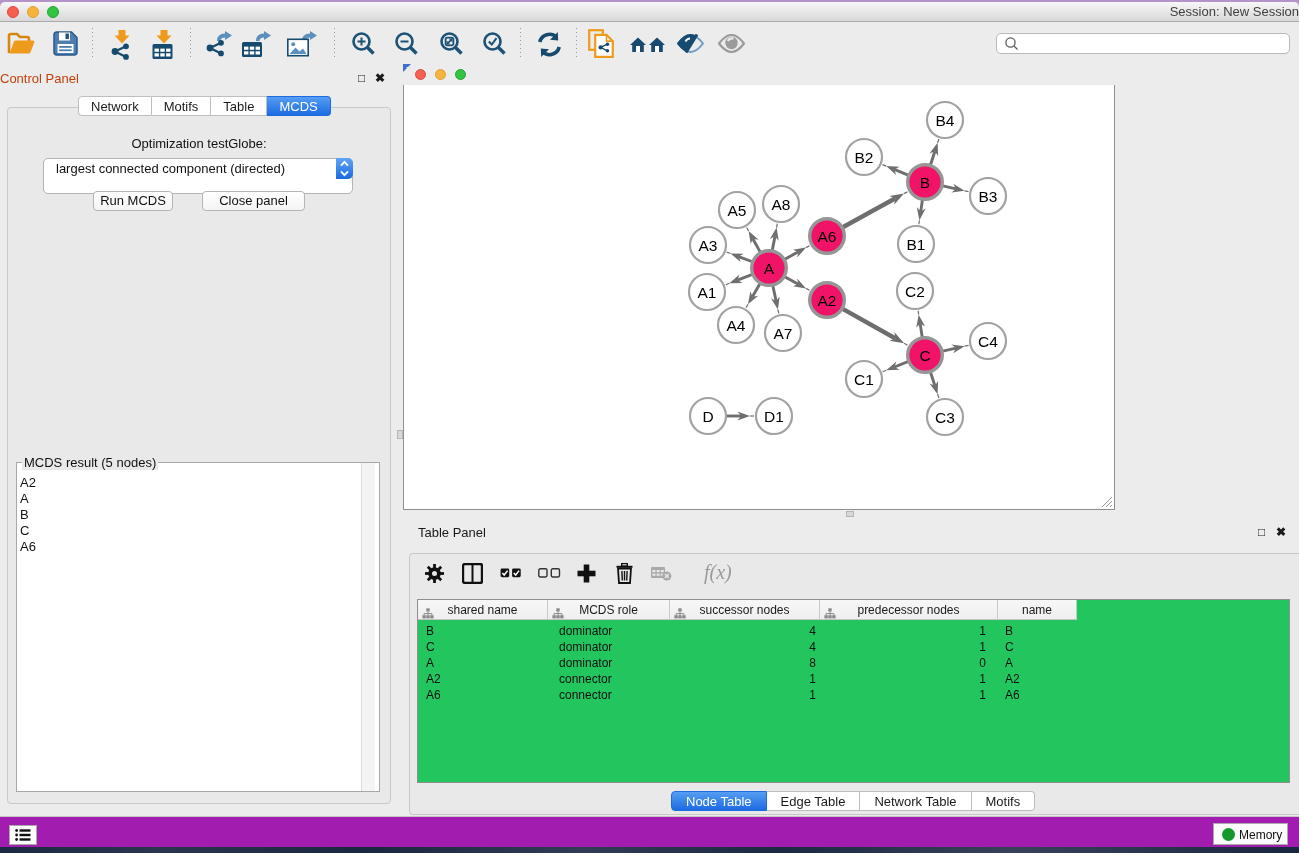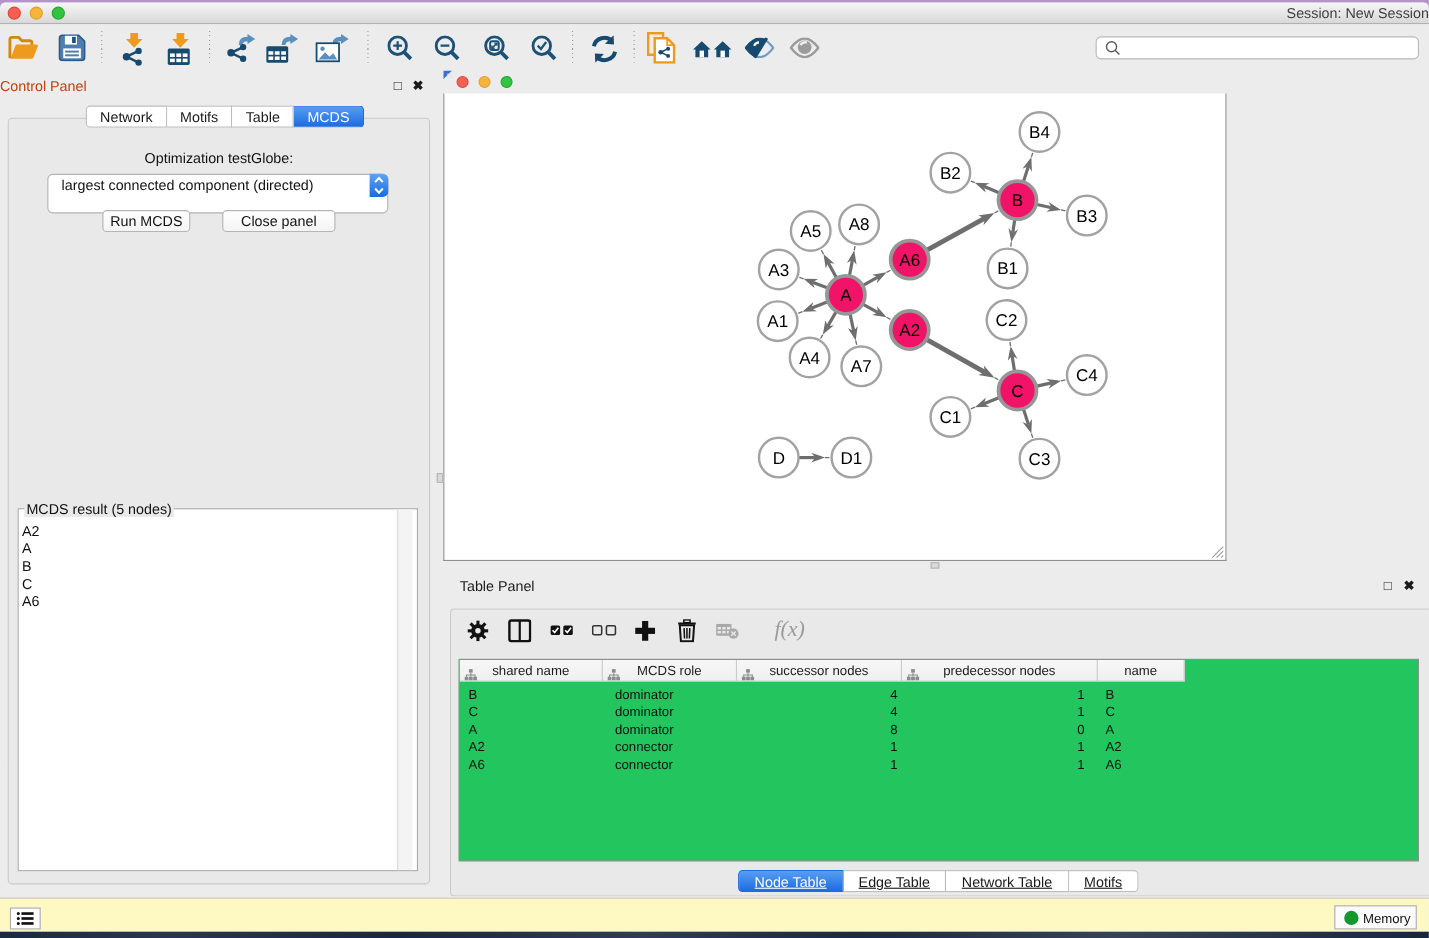--- a/index.html
+++ b/index.html
@@ -53,27 +53,27 @@
 #tp-panel { left:409px; top:553px; width:890px; height:262px; background:#e9e9e9;
   border:1px solid #c9c9c9; border-radius:4px 0 0 4px; border-right:none; }
 #tbl { left:417px; top:599px; width:873px; height:184px; background:#22c55e; border:1px solid #8f8f8f; }
 #tbl-head { position:absolute; left:0; top:0; width:659px; height:20px;
   background:linear-gradient(#f7f7f7,#efefef); border-bottom:1px solid #c3c3c3; }
 .th { position:absolute; top:0; height:20px; font-size:12px; color:#1a1a1a; text-align:center;
   line-height:20px; border-right:1px solid #c9c9c9; }
 .td { position:absolute; font-size:12px; color:#111; }
 
 
-#statusbar { left:0; top:816px; width:1299px; height:31px; background:#fef9c3; border-top:1px solid #c5c5c5; }
+#statusbar { left:0; top:816px; width:1299px; height:31px; background:#a21caf; border-top:1px solid #c5c5c5; }
 #listbtn { position:absolute; left:9px; top:8px; width:28px; height:20px; background:#fdfdfd;
   border:1px solid #a9a9a9; }
 #membtn { position:absolute; left:1213px; top:6px; width:75px; height:22px; background:#fbfbfb;
   border:1px solid #ababab; font-size:12px; color:#111; }
 #bottomstripe { left:0; top:847px; width:1299px; height:6px; background:linear-gradient(90deg,#1b2942,#2a3550 12%,#1a2740 28%,#313b55 45%,#1b2942 60%,#38415a 78%,#192640 100%); }
-#btabs .tab { padding:0 14px;text-decoration:underline; }
+#btabs .tab { padding:0 14px; }
 </style>
 </head>
 <body>
 <div class="abs" id="topline"></div>
 <div class="abs" id="titlebar">
     <div class="title">Session: New Session</div>
   </div>
 <div class="tl" style="left:7px;top:6px;width:12px;height:12px;background:#f55e51;border:1px solid #df4840;"></div>
 <div class="tl" style="left:27px;top:6px;width:12px;height:12px;background:#f6b43d;border:1px solid #dfa02f;"></div>
 <div class="tl" style="left:47px;top:6px;width:12px;height:12px;background:#32c440;border:1px solid #27a336;"></div>

